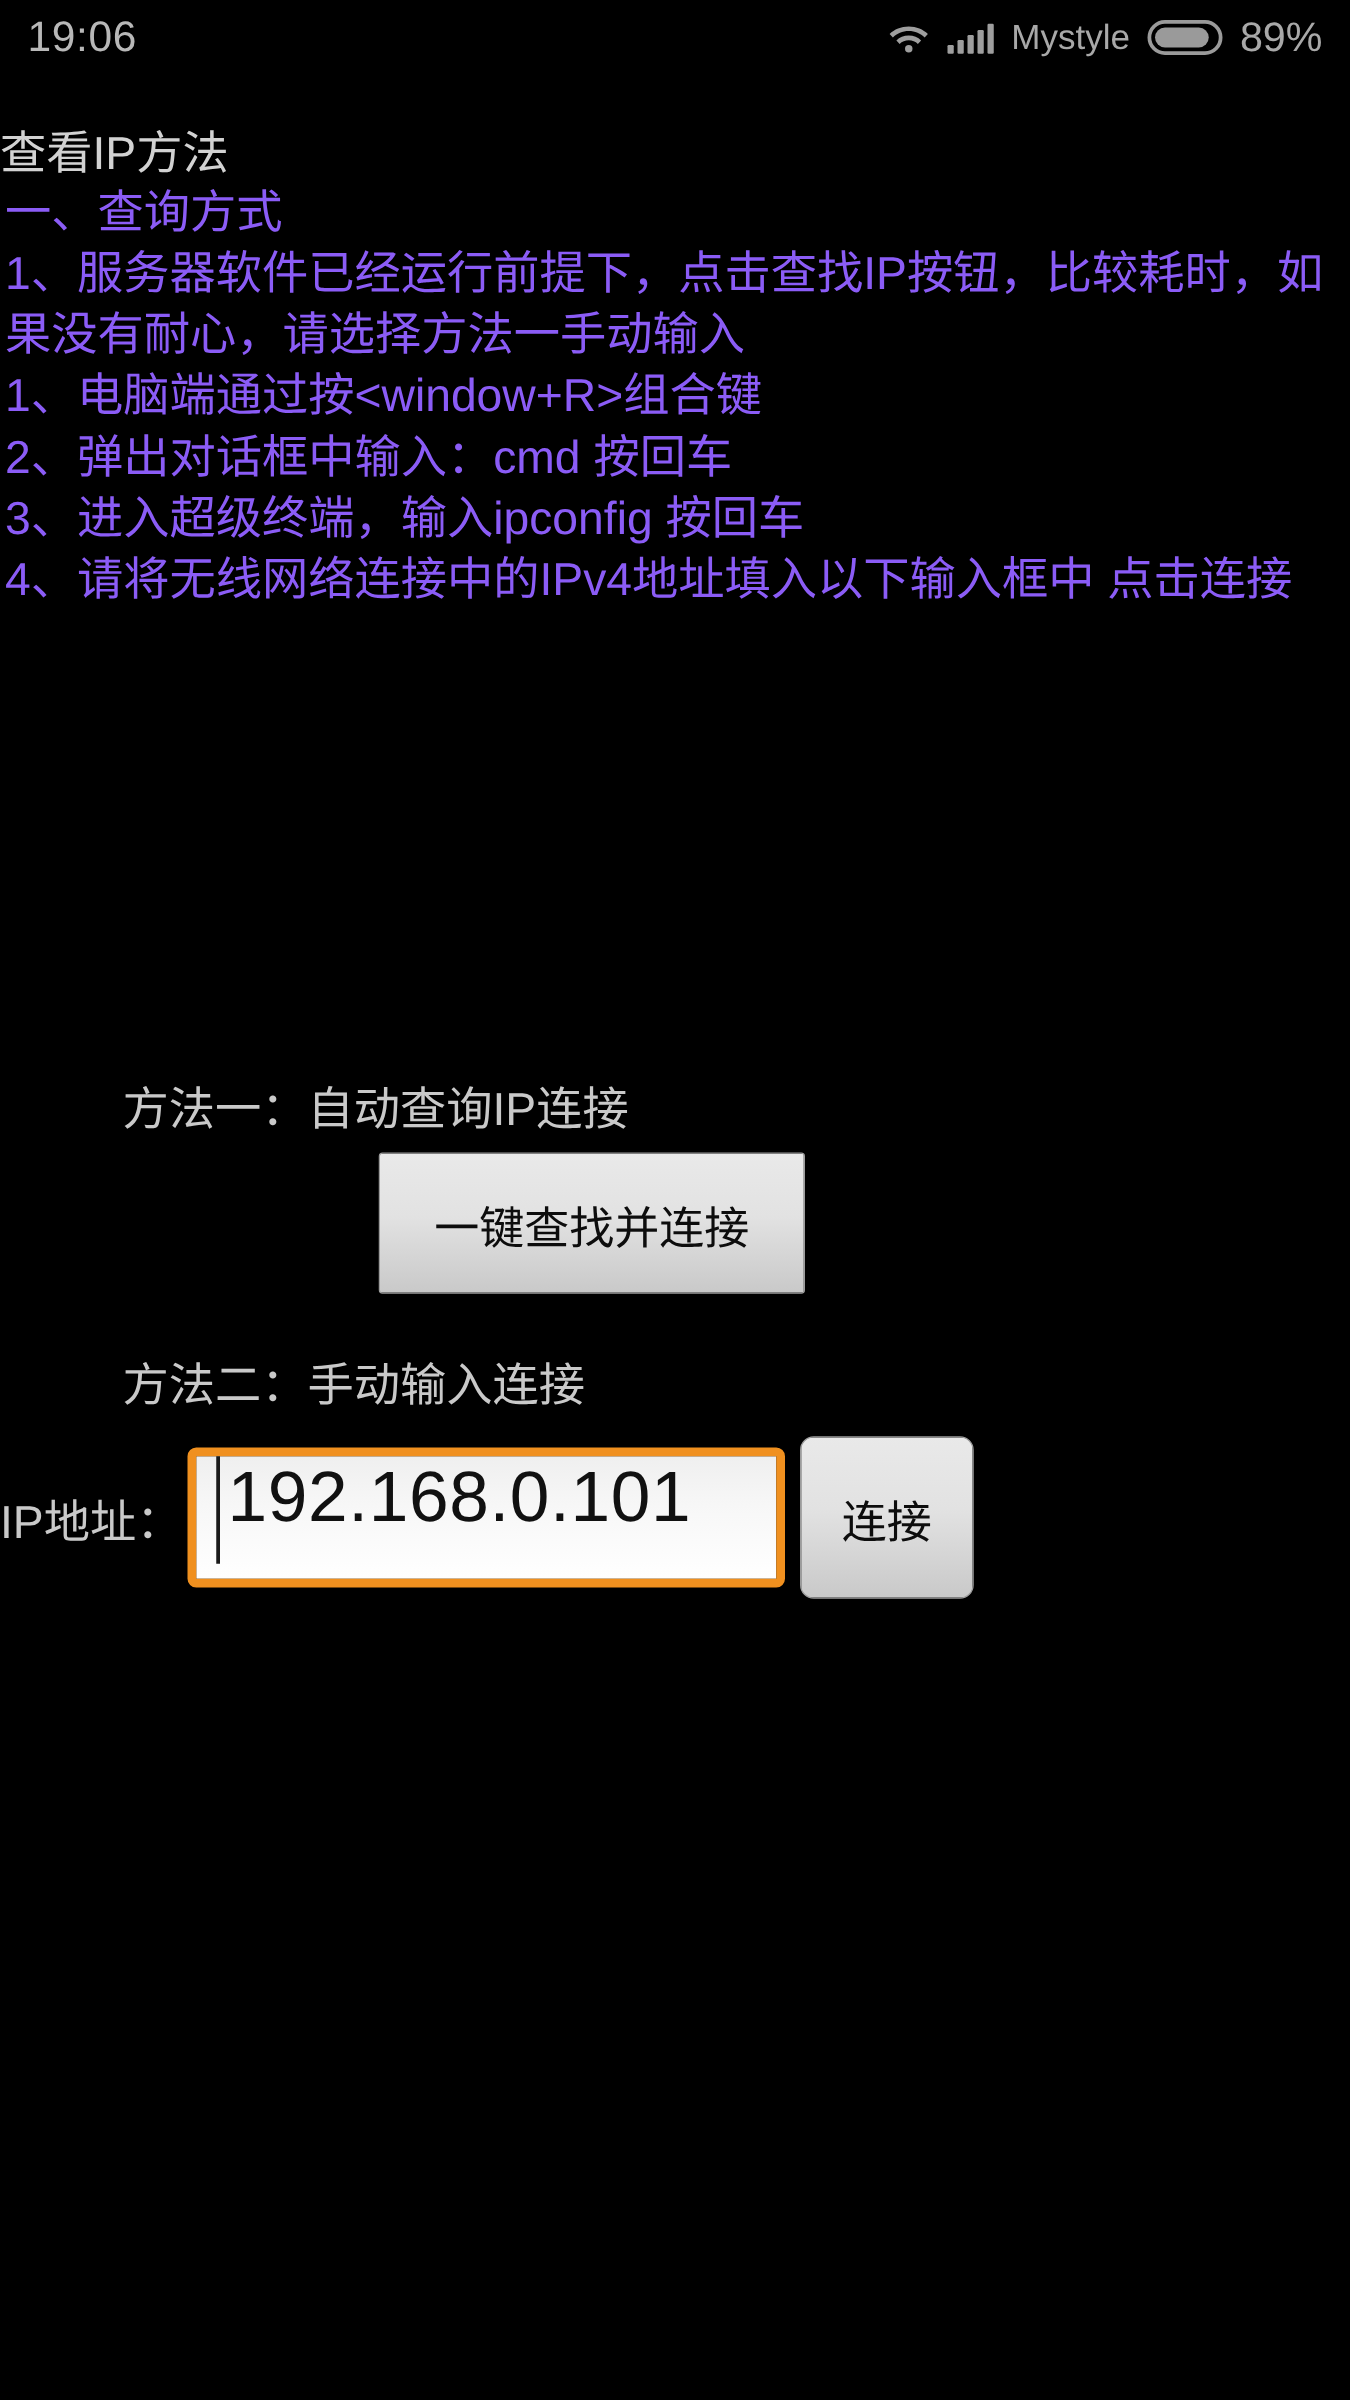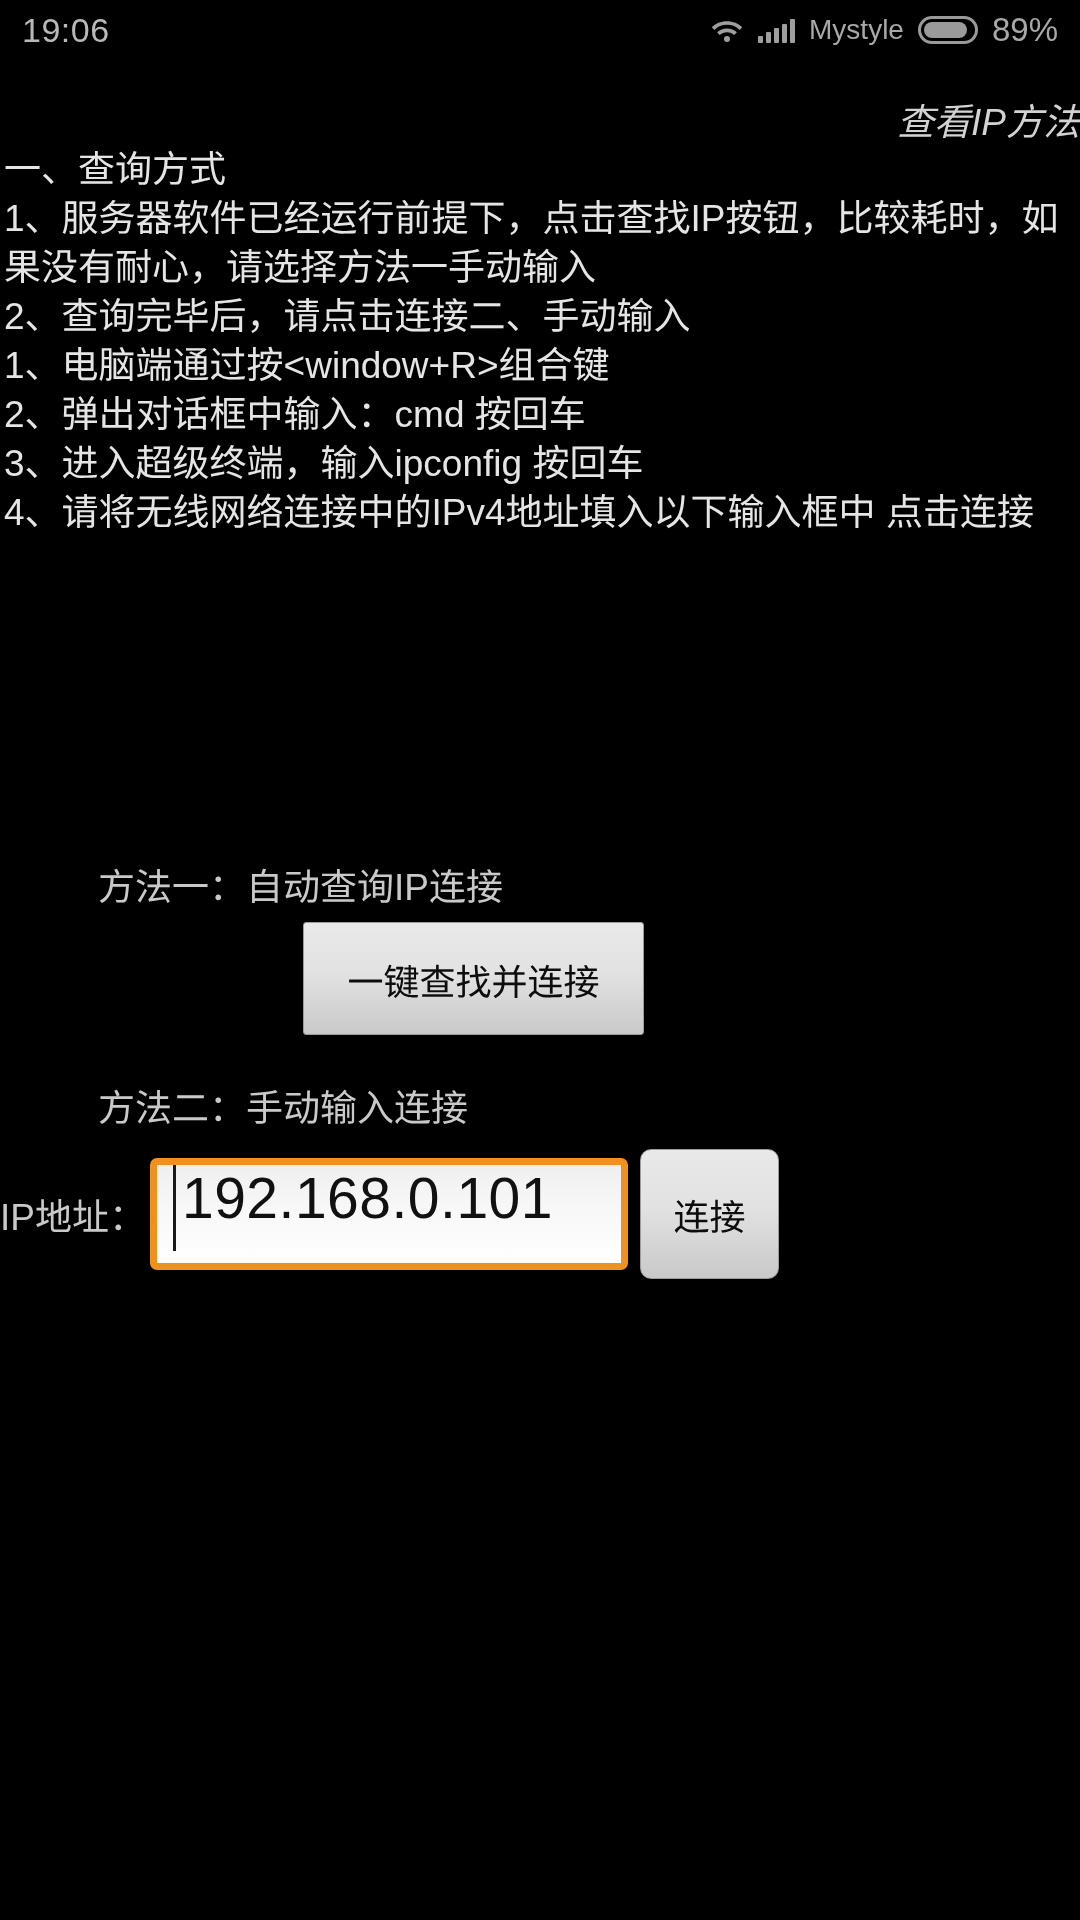--- a/index.html
+++ b/index.html
@@ -70,38 +70,37 @@
   #battery-percent {
     font-size:33px;
     color:#a8a8a8;
   }
 
   
   #page-title {
     position:absolute;
     top:92px; left:0;
     width:1080px;
-    text-align:right;
+    text-align:left;
     font-size:37px;
     color:#d2d2d2;
-    font-style:italic;
   }
 
   
   #instructions {
     position:absolute;
     top:145px;
     left:0;
     width:1080px;
     padding:0 4px;
   }
   .instr-line {
     font-size:37px;
     line-height:49px;
-    color:#e5e5e5;
+    color:#8b5cf6;
     white-space:normal;
     word-break:break-all;
   }
 
   
   #methods {
     position:absolute;
     top:860px;
     left:0;
     width:1080px;
@@ -211,21 +210,20 @@
 
     <span id="battery-percent">89%</span>
   </div>
 </div>
 
 <div id="page-title">查看IP方法</div>
 
 <div id="instructions">
   <div class="instr-line">一、查询方式</div>
   <div class="instr-line">1、服务器软件已经运行前提下，点击查找IP按钮，比较耗时，如果没有耐心，请选择方法一手动输入</div>
-  <div class="instr-line">2、查询完毕后，请点击连接二、手动输入</div>
   <div class="instr-line">1、电脑端通过按&lt;window+R&gt;组合键</div>
   <div class="instr-line">2、弹出对话框中输入：cmd 按回车</div>
   <div class="instr-line">3、进入超级终端，输入ipconfig 按回车</div>
   <div class="instr-line">4、请将无线网络连接中的IPv4地址填入以下输入框中 点击连接</div>
 </div>
 
 <div id="methods">
 
   <div class="method-label">方法一：自动查询IP连接</div>
 

